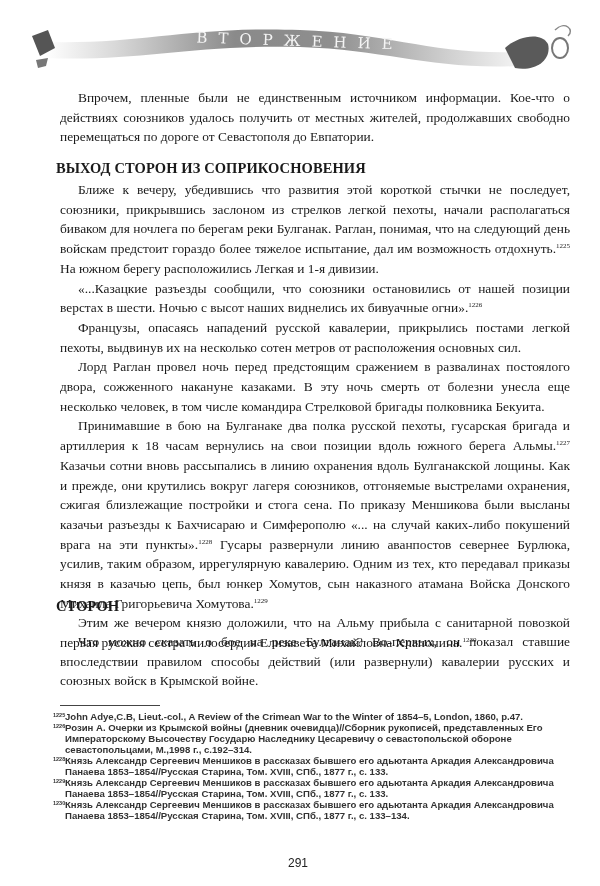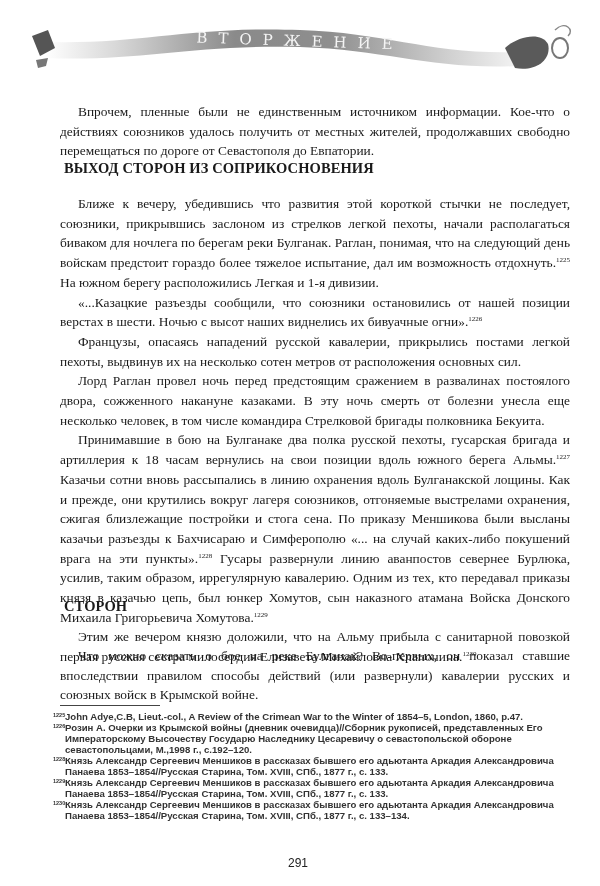--- a/index.html
+++ b/index.html
@@ -3,24 +3,24 @@
 <meta charset="utf-8">
 <style>
   html, body { margin: 0; padding: 0; background: #ffffff; }
   body { width: 600px; height: 886px; position: relative; overflow: hidden; color: #1a1a1a; }
   .banner { position: absolute; left: 0; top: 0; width: 600px; height: 80px; }
   .banner svg { position: absolute; left: 0; top: 0; }
   .banner-title { position: absolute; left: 150px; top: 32px; width: 300px; text-align: center;
     font-family: "DejaVu Serif", serif; font-size: 15px; letter-spacing: 11px; color: #f4f4f4;
     transform: rotate(2deg); font-weight: normal; }
   .body-text { position: absolute; left: 60px; width: 510px; font-family: "Liberation Serif", serif;
-    font-size: 13.4px; line-height: 19.7px; text-align: justify; margin-top: 14px; }
+    font-size: 13.4px; line-height: 19.7px; text-align: justify; }
   .body-text p { margin: 0; text-indent: 18px; }
   sup { font-size: 7px; vertical-align: 5px; line-height: 0; }
-  h2 { position: absolute; left: 64px; margin: 0; font-family: "Liberation Serif", serif; font-weight: bold;
+  h2 { position: absolute; left: 56px; margin: 0; font-family: "Liberation Serif", serif; font-weight: bold;
     font-size: 14.5px; letter-spacing: 0.1px; }
   .footnote-rule { position: absolute; left: 60px; top: 705px; width: 100px; height: 1px; background: #444; }
   .footnotes { position: absolute; left: 53px; top: 711px; width: 515px; font-family: "Liberation Sans", sans-serif;
     font-size: 9.6px; line-height: 11px; color: #333; }
   .fn { position: relative; padding-left: 12px; margin-bottom: 0; font-weight: bold; }
   .fn .num { position: absolute; left: 0; top: -1px; font-size: 5.5px; }
   .page-number { position: absolute; left: 0; width: 596px; top: 856px; text-align: center;
     font-family: "Liberation Sans", sans-serif; font-size: 12px; color: #222; }
 </style>
 </head>
@@ -66,19 +66,19 @@
 <h2 style="top:598px;">СТОРОН</h2>
 
 <div class="body-text" style="top:632px;">
   <p>Что можно сказать о бое на реке Булганак? Во-первых, он показал ставшие впоследствии правилом способы действий (или развернули) кавалерии русских и союзных войск в Крымской войне.</p>
 </div>
 
 <div class="footnote-rule"></div>
 
 <div class="footnotes">
   <div class="fn"><span class="num">1225</span><span>John Adye,C.B, Lieut.-col., A Review of the Crimean War to the Winter of 1854–5, London, 1860, p.47.</span></div>
-  <div class="fn"><span class="num">1226</span><span>Розин А. Очерки из Крымской войны (дневник очевидца)//Сборник рукописей, представленных Его Императорскому Высочеству Государю Наследнику Цесаревичу о севастопольской обороне севастопольцами, М.,1998 г., с.192–120.</span></div>
+  <div class="fn"><span class="num">1226</span><span>Розин А. Очерки из Крымской войны (дневник очевидца)//Сборник рукописей, представленных Его Императорскому Высочеству Государю Наследнику Цесаревичу о севастопольской обороне севастопольцами, М.,1998 г., с.192–314.</span></div>
   <div class="fn"><span class="num">1228</span><span>Князь Александр Сергеевич Меншиков в рассказах бывшего его адьютанта Аркадия Александровича Панаева 1853–1854//Русская Старина, Том. XVIII, СПб., 1877 г., с. 133.</span></div>
   <div class="fn"><span class="num">1229</span><span>Князь Александр Сергеевич Меншиков в рассказах бывшего его адьютанта Аркадия Александровича Панаева 1853–1854//Русская Старина, Том. XVIII, СПб., 1877 г., с. 133.</span></div>
   <div class="fn"><span class="num">1230</span><span>Князь Александр Сергеевич Меншиков в рассказах бывшего его адьютанта Аркадия Александровича Панаева 1853–1854//Русская Старина, Том. XVIII, СПб., 1877 г., с. 133–134.</span></div>
 </div>
 
 <div class="page-number">291</div>
 
 </body></html>

